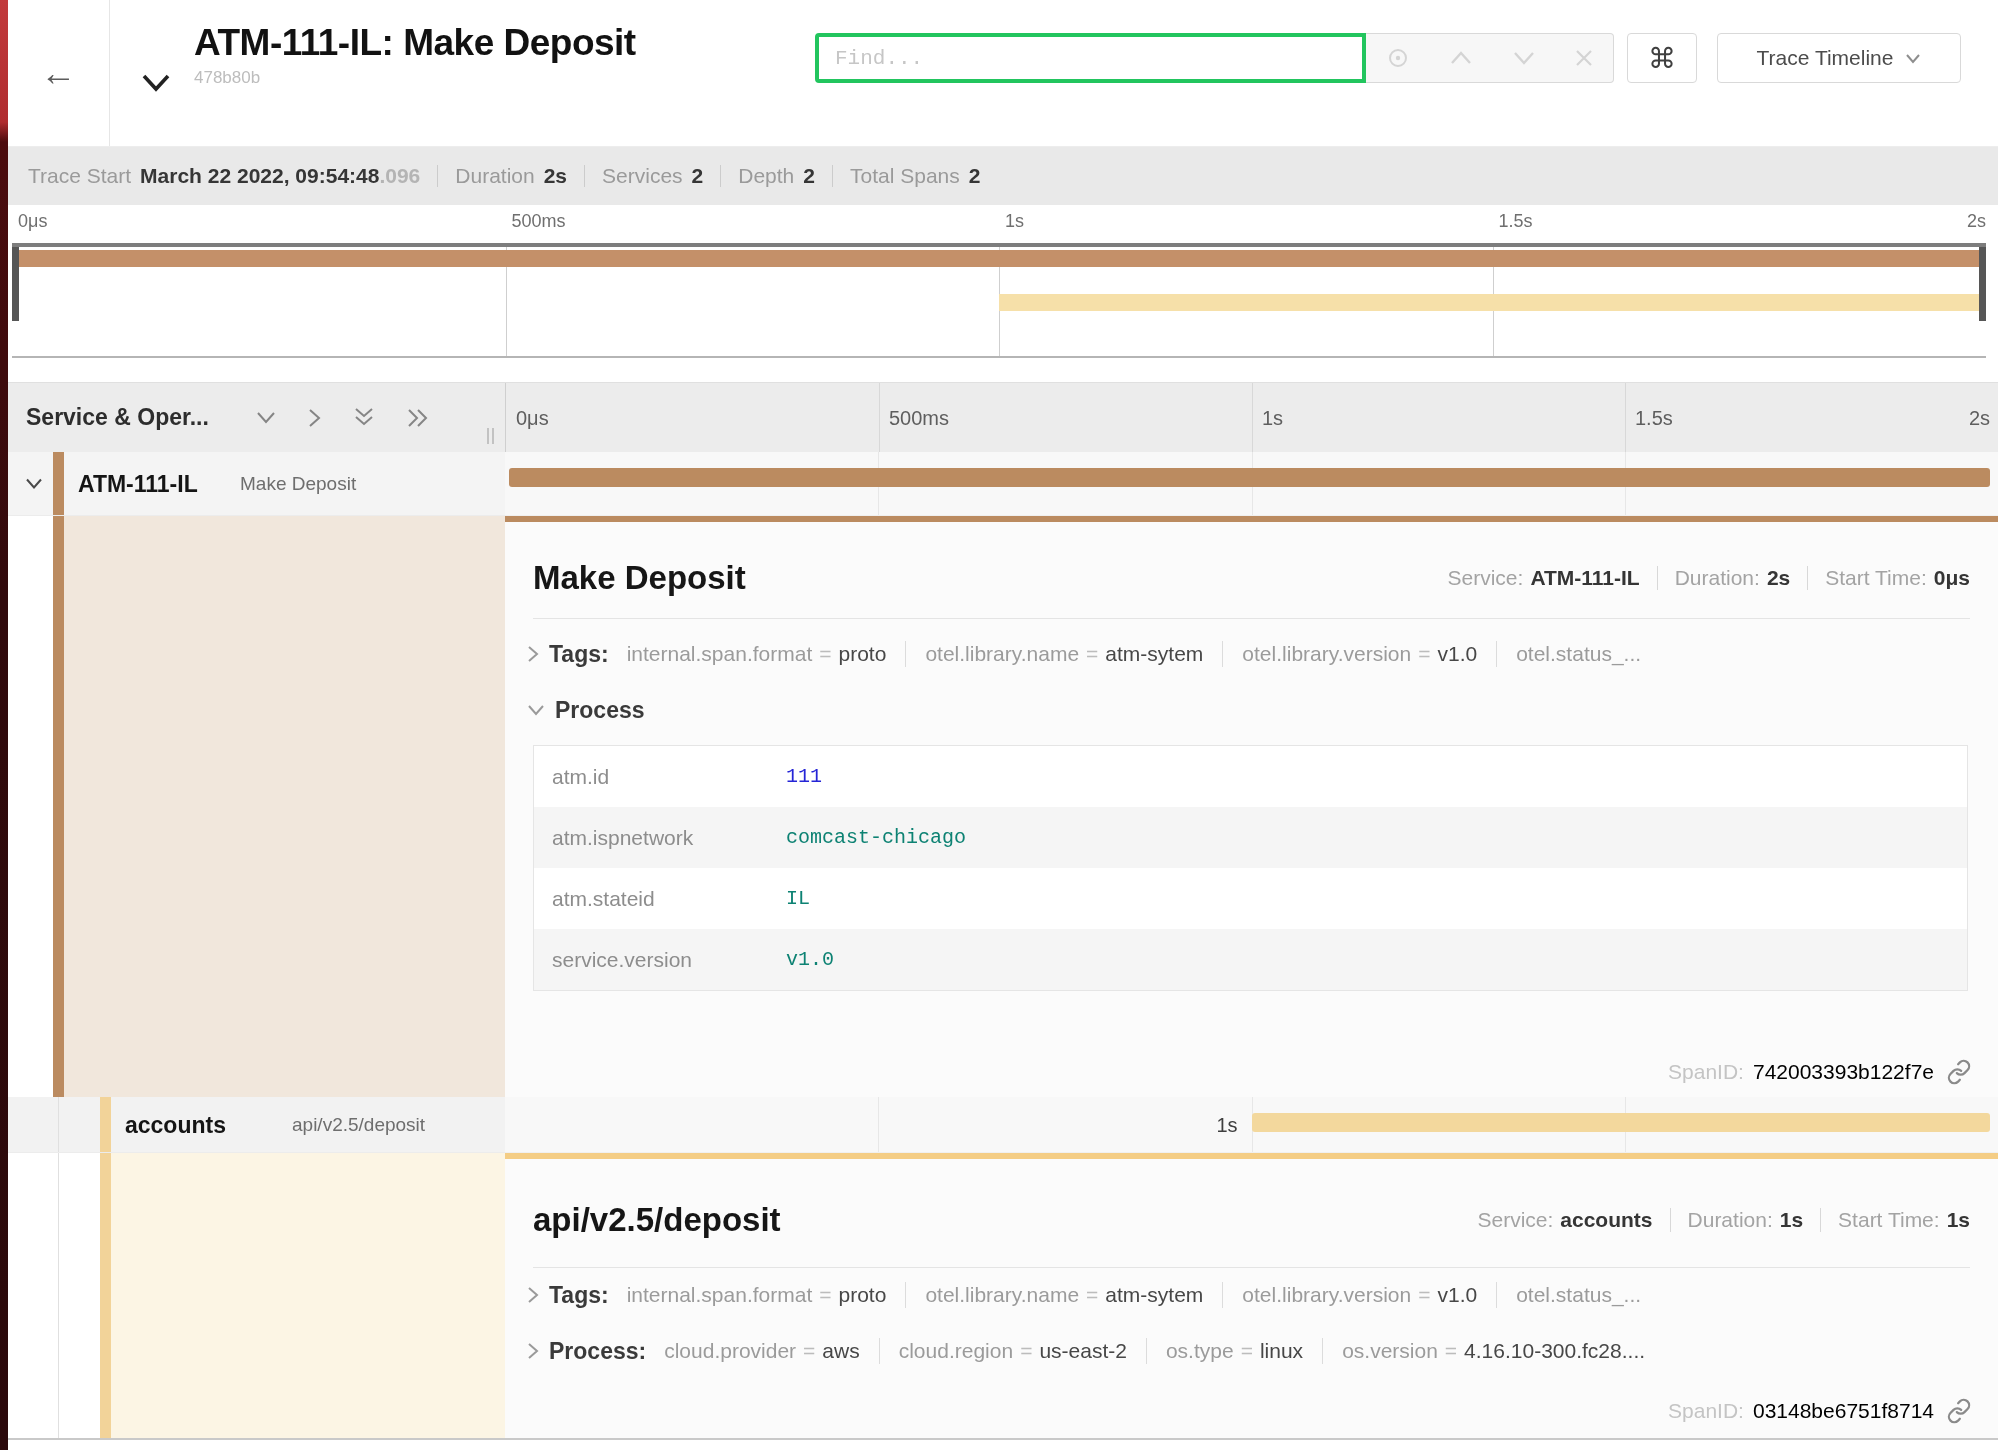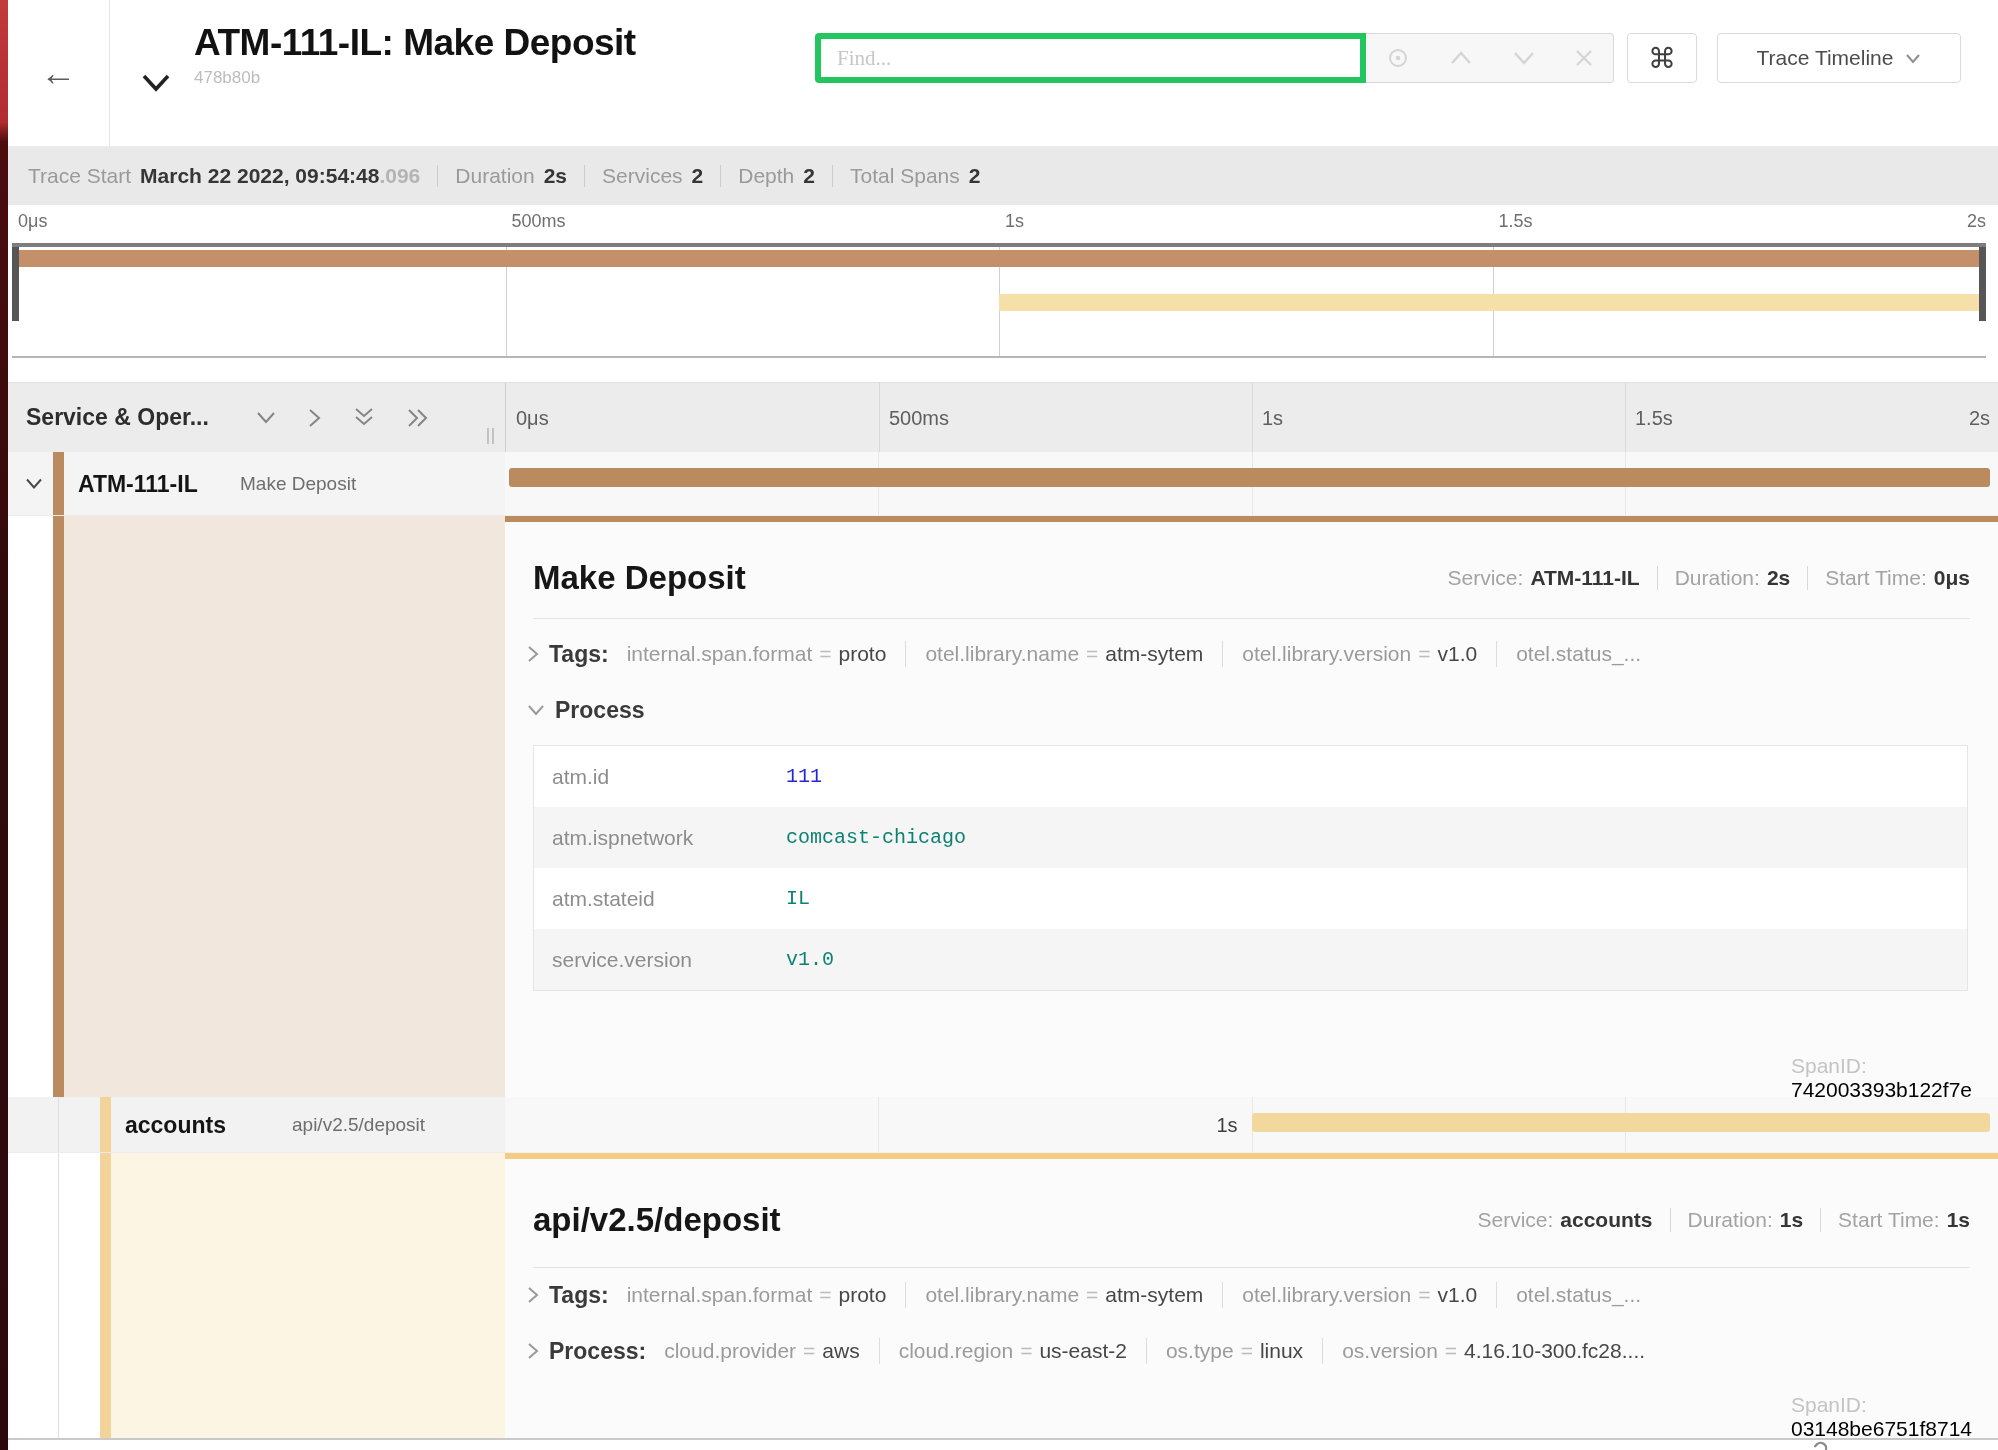--- a/index.html
+++ b/index.html
@@ -15,21 +15,21 @@
 
   
   .hdr{position:absolute;top:0;left:0;right:0;height:147px;background:#fff;border-bottom:1px solid #ededed;}
   .back-col{position:absolute;left:0;top:0;bottom:0;width:102px;border-right:1px solid #e6e6e6;display:flex;align-items:center;justify-content:center;}
   .back-btn{background:none;border:none;font-size:36px;color:#5c5c5c;cursor:pointer;line-height:1;}
   .collapse-btn{position:absolute;left:132px;top:72px;background:none;border:none;padding:0;cursor:pointer;}
   .titles{position:absolute;left:186px;top:22px;}
   .titles h1{margin:0;font-size:37px;font-weight:bold;color:#121212;letter-spacing:-.5px;line-height:1.15;}
   .trace-id{font-size:17px;font-weight:normal;color:#bdbdbd;margin-top:3px;}
   .find{position:absolute;left:807px;top:33px;height:50px;display:flex;}
-  .find input{width:551px;height:50px;border:6px solid #22c55e;border-radius:4px 0 0 4px;padding:0 16px;font-size:21px;color:#444;outline:none;font-family:Liberation Serif, serif;}
+  .find input{width:551px;height:50px;border:4px solid #22c55e;border-radius:4px 0 0 4px;padding:0 16px;font-size:21px;color:#444;outline:none;font-family:Liberation Mono, monospace;}
   .find input::placeholder{color:#c6c6c6;}
   .find-btns{display:flex;align-items:center;justify-content:space-around;width:248px;height:50px;background:#f7f7f7;border:1px solid #d9d9d9;border-left:none;border-radius:0 4px 4px 0;}
   .find-btns button{background:none;border:none;padding:0 8px;cursor:pointer;display:flex;align-items:center;}
   .cmd-btn{position:absolute;left:1619px;top:33px;width:70px;height:50px;background:#fff;border:1px solid #d9d9d9;border-radius:4px;font-size:28px;color:#3f3f3f;cursor:pointer;}
   .view-btn{position:absolute;left:1709px;top:33px;width:244px;height:50px;background:#fff;border:1px solid #d9d9d9;border-radius:4px;display:flex;align-items:center;justify-content:center;gap:12px;font-size:21px;color:#4c4c4c;cursor:pointer;}
 
   
   .summary{position:absolute;top:147px;left:0;right:0;height:58px;background:#e9e9e9;display:flex;align-items:center;padding-left:20px;font-size:21px;}
   .sum-item{display:flex;align-items:center;}
   .sum-sep{width:1px;height:22px;background:#cccccc;margin:0 17px;}
@@ -108,21 +108,21 @@
   .tag-sep{width:1px;height:26px;background:#dcdcdc;margin:0 19px;flex:none;}
 
   .ptable{position:absolute;left:28px;right:30px;border:1px solid #e5e5e5;background:#fff;}
   .ptable-row{display:flex;align-items:center;height:61px;}
   .ptable-row:nth-child(even){background:#f5f5f5;}
   .pt-key{width:252px;padding-left:18px;font-size:21px;color:#8d8d8d;flex:none;}
   .pt-val{font-family:"Liberation Mono",monospace;font-size:20px;}
   .v-num{color:#2525d6;}
   .v-str{color:#0d8273;}
 
-  .spanid-row{position:absolute;right:26px;display:flex;align-items:flex-start;font-size:21px;flex-direction:column;}
+  .spanid-row{position:absolute;right:26px;display:flex;align-items:center;font-size:21px;}
   .spanid-label{color:#c4c4c4;margin-right:9px;}
   .spanid-val{color:#000000;}
   .link-icon{margin-left:12px;display:flex;align-items:center;}
 
   
   .detail1 .p-titlerow{top:30px;height:52px;}
   .detail1 .p-hr{top:96px;}
   .detail1 .tags-row{top:112px;height:40px;}
   .detail1 .proc-row{top:168px;height:40px;}
   .detail1 .ptable{top:223px;}

